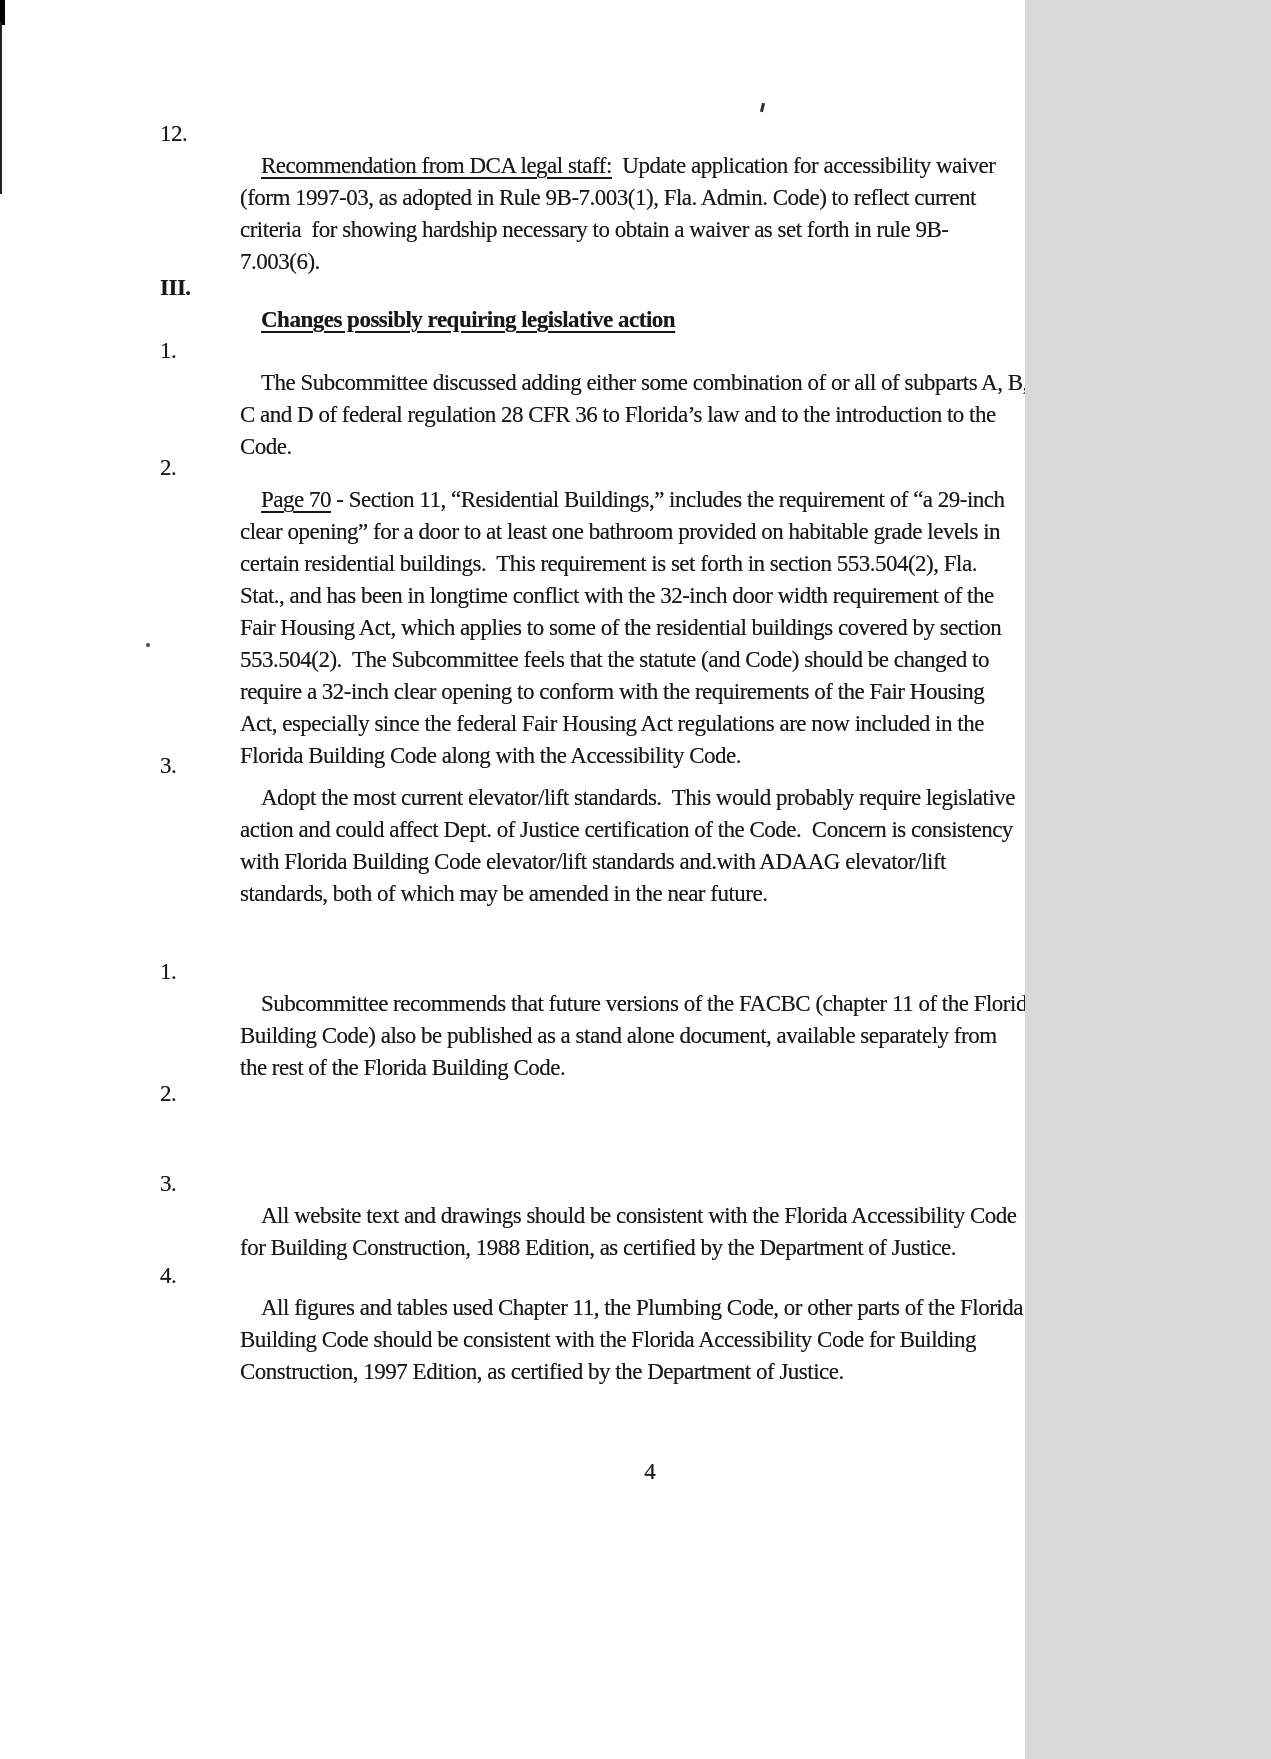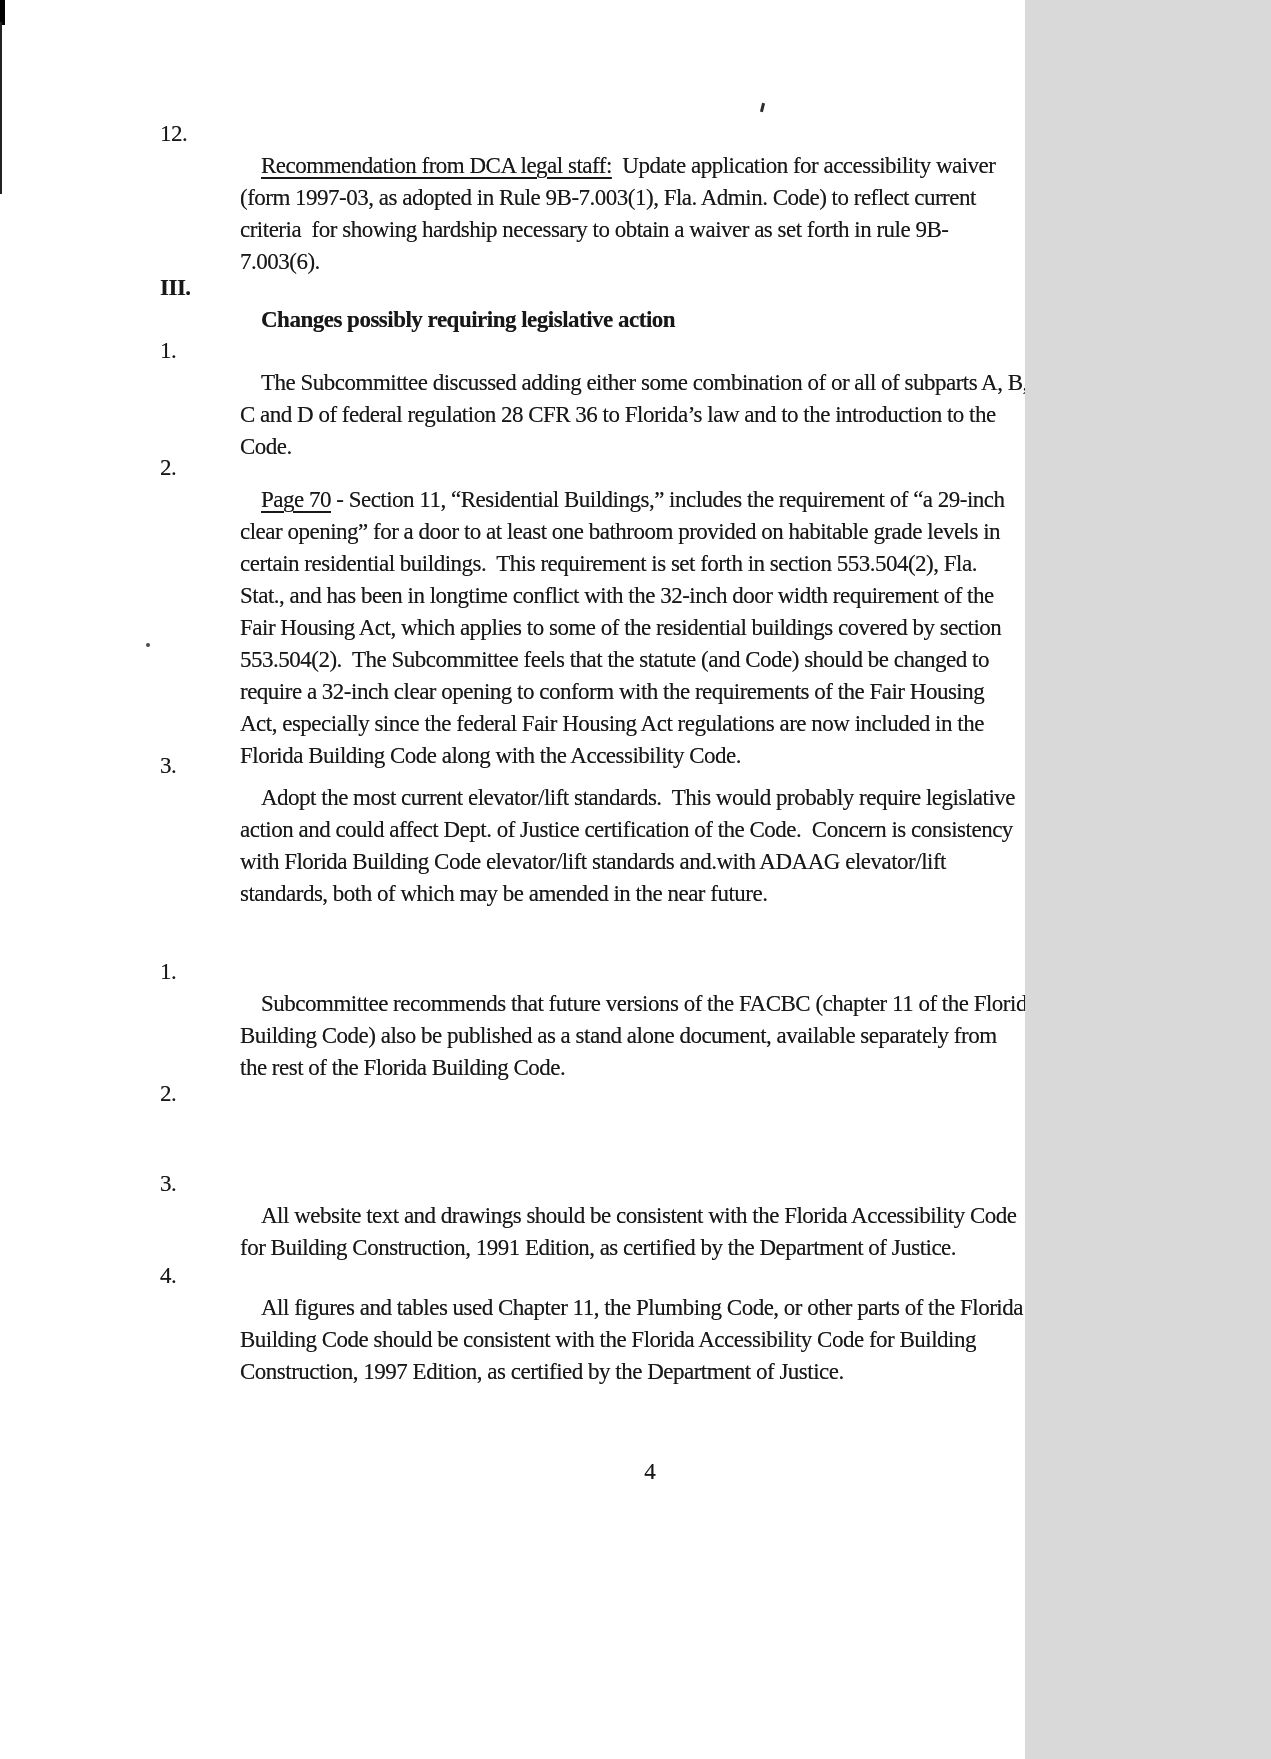--- a/index.html
+++ b/index.html
@@ -23,20 +23,21 @@
     white-space: pre-wrap;
   }
   .num {
     position: absolute;
     left: -80px;
     top: 0;
     white-space: nowrap;
   }
   .heading-block { font-weight: bold; }
   .heading-text {
+    text-decoration: underline;
     text-decoration-thickness: 2px;
     text-underline-offset: 4px;
   }
   .lead {
     text-decoration: underline;
     text-decoration-thickness: 1.5px;
     text-underline-offset: 4px;
   }
   .page-num-block {
     position: absolute;
@@ -117,21 +118,21 @@
 Building Code) also be published as a stand alone document, available separately from
 the rest of the Florida Building Code.</span>
   </div>
 
   <div class="block" style="top:1078px">
     <span class="num">2.</span>
   </div>
 
   <div class="block" style="top:1168px">
     <span class="num">3.</span><span>All website text and drawings should be consistent with the Florida Accessibility Code
-for Building Construction, 1991 Edition, as certified by the Department of Justice.</span>
+for Building Construction, 1988 Edition, as certified by the Department of Justice.</span>
   </div>
 
   <div class="block" style="top:1260px">
     <span class="num">4.</span><span>All figures and tables used Chapter 11, the Plumbing Code, or other parts of the Florida
 Building Code should be consistent with the Florida Accessibility Code for Building
 Construction, 1997 Edition, as certified by the Department of Justice.</span>
   </div>
 
   <div class="page-num-block">4</div>
 

